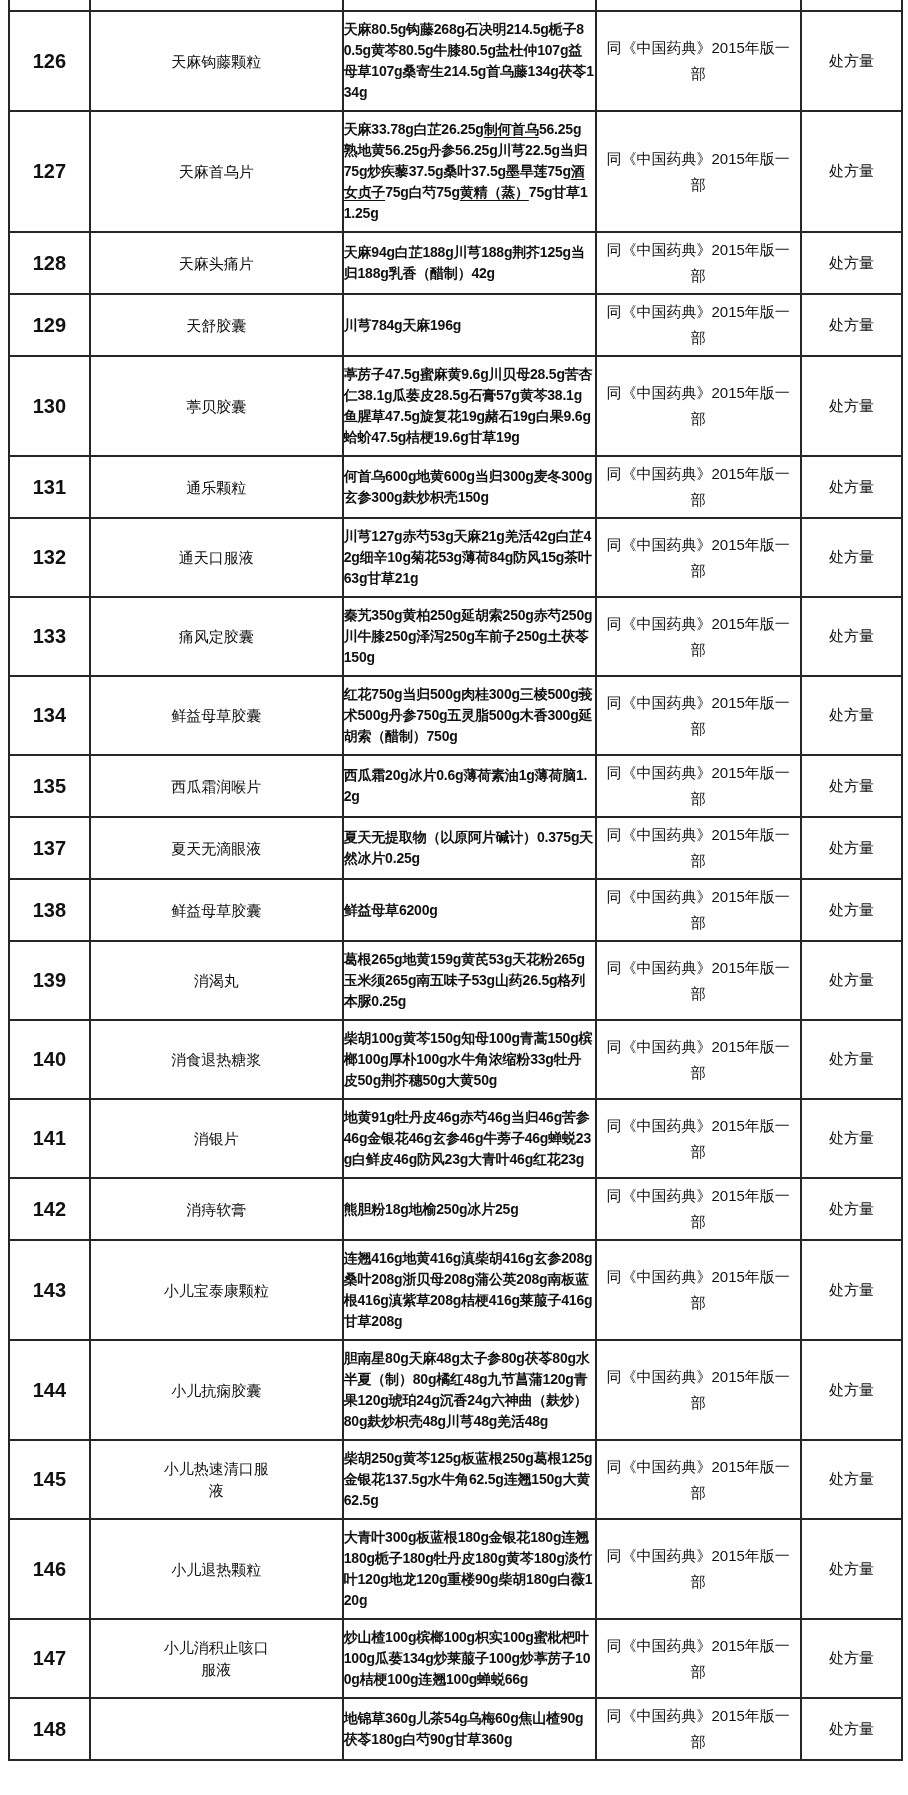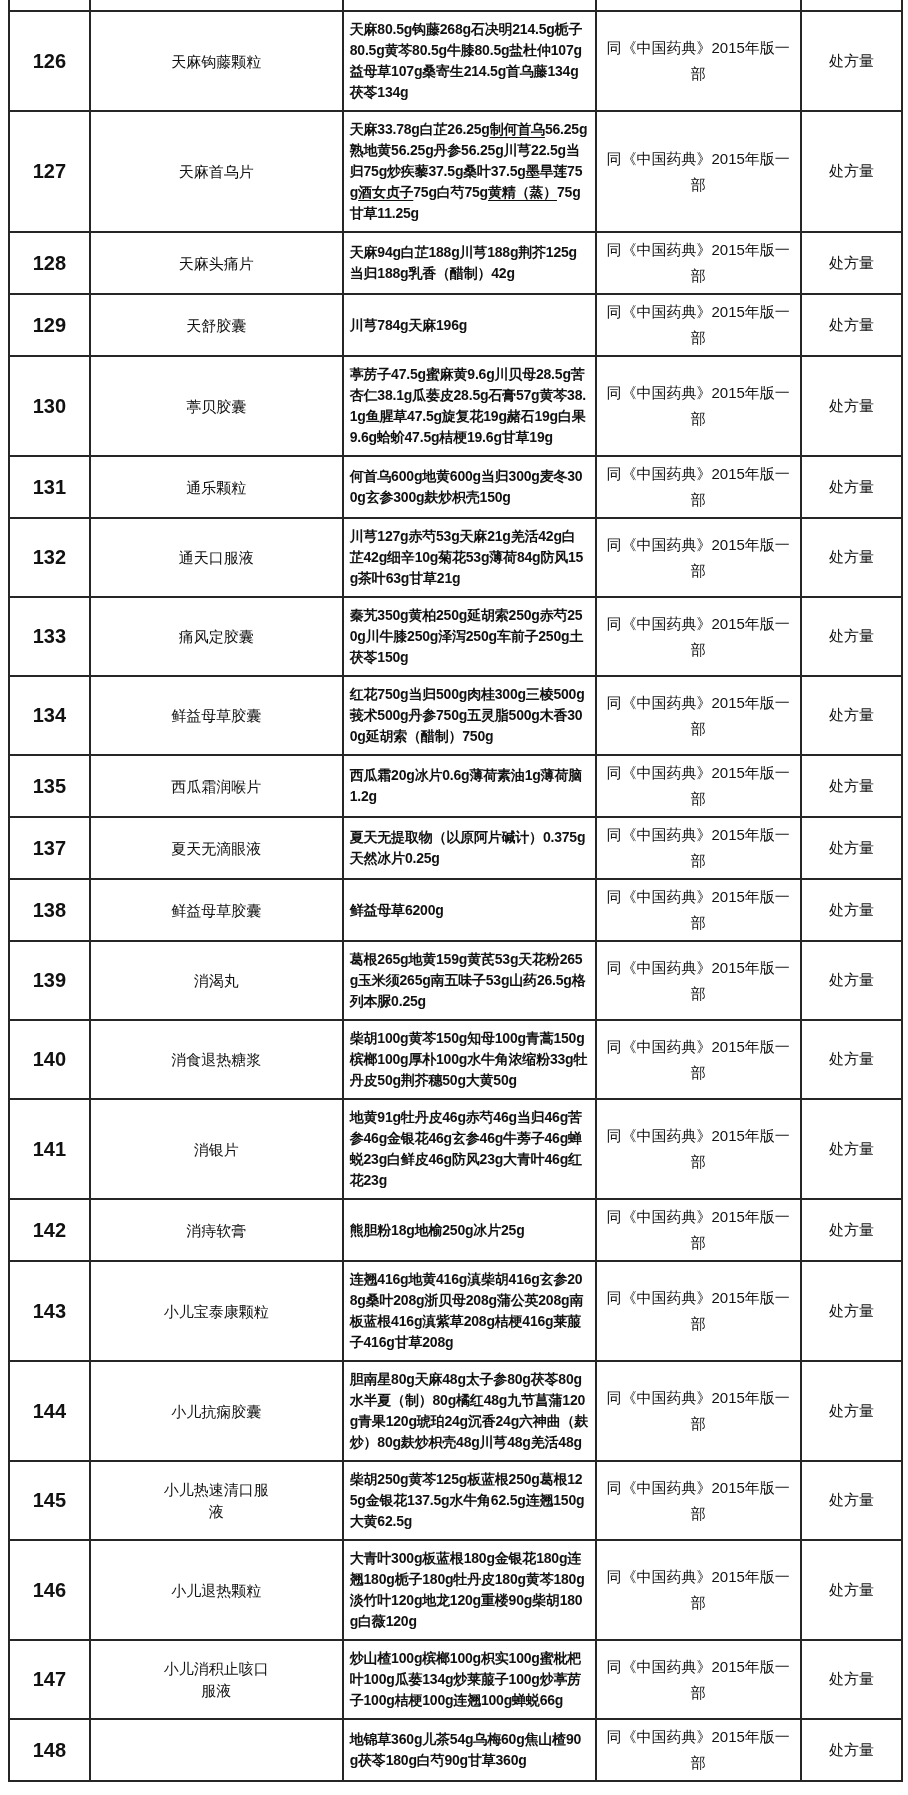--- a/index.html
+++ b/index.html
@@ -43,21 +43,21 @@
     max-width:7.1em;
     vertical-align:middle;
   }
   .c-ing{
     width:250px;
     text-align:left;
     font-size:14px;
     font-weight:600;
     line-height:21px;
     letter-spacing:-0.2px;
-    padding:7px 6px;
+    padding:7px 0;
     word-break:break-all;
   }
   .c-std{
     width:203px;
     text-align:center;
     font-size:15px;
     line-height:26px;
     padding:4px 6px;
   }
   .c-amt{

